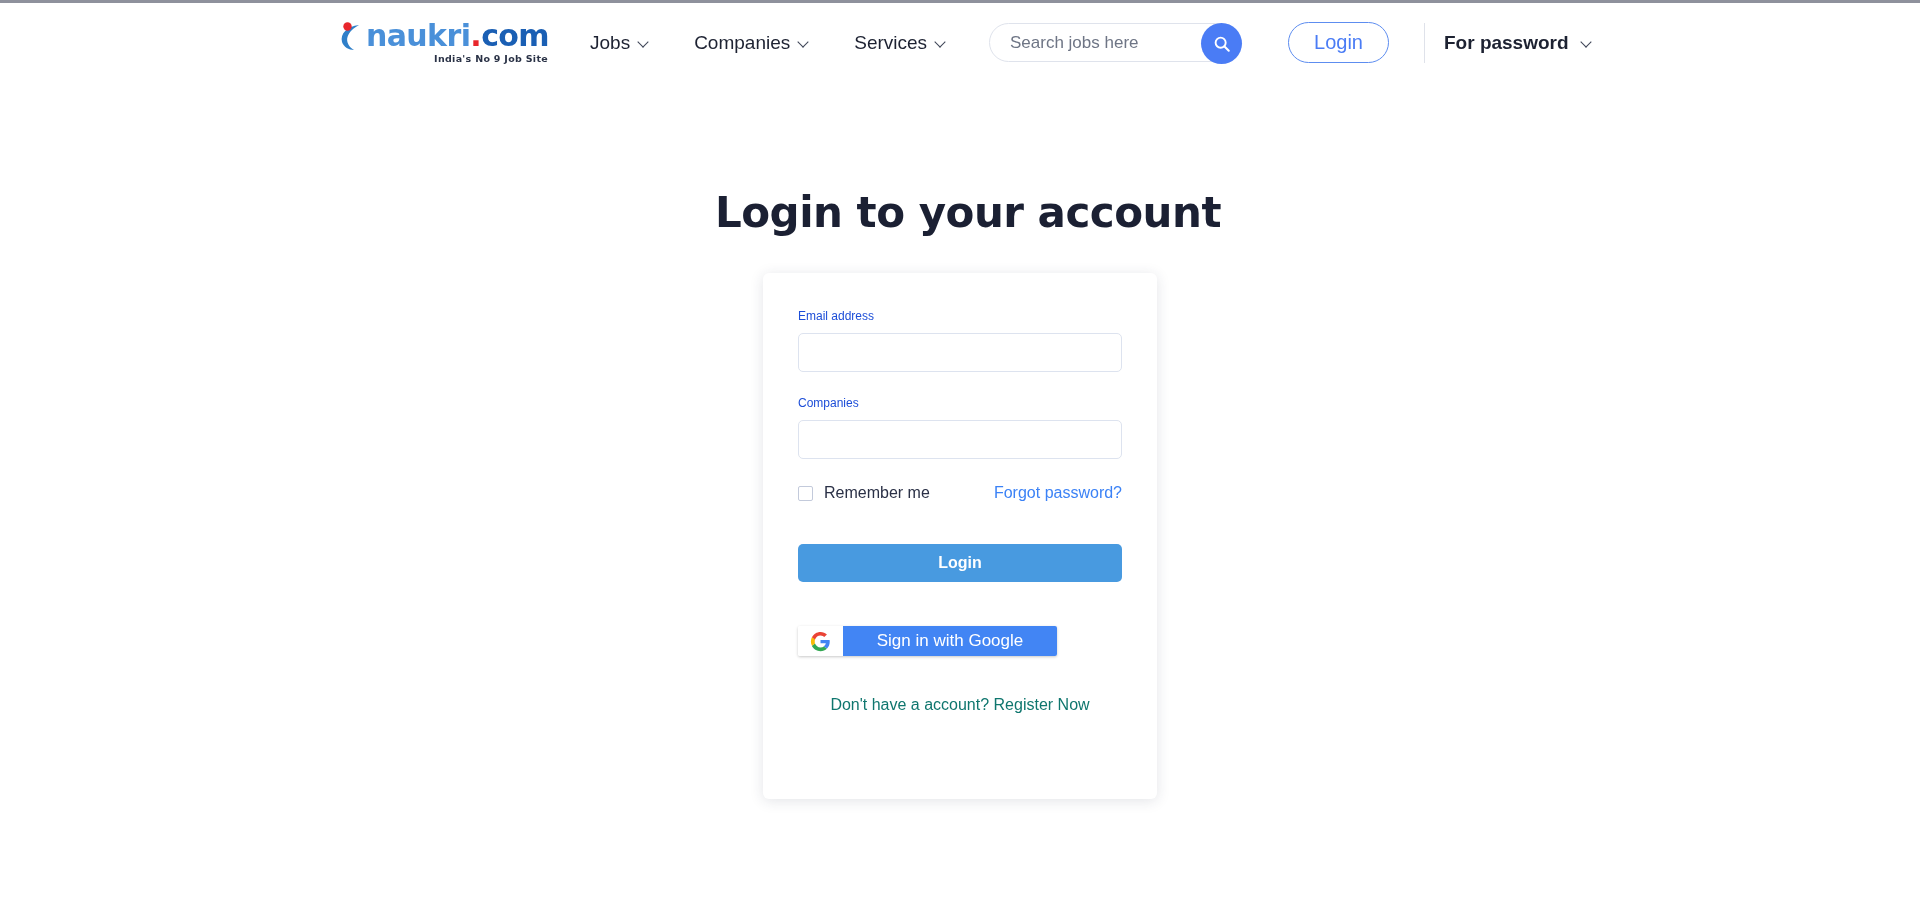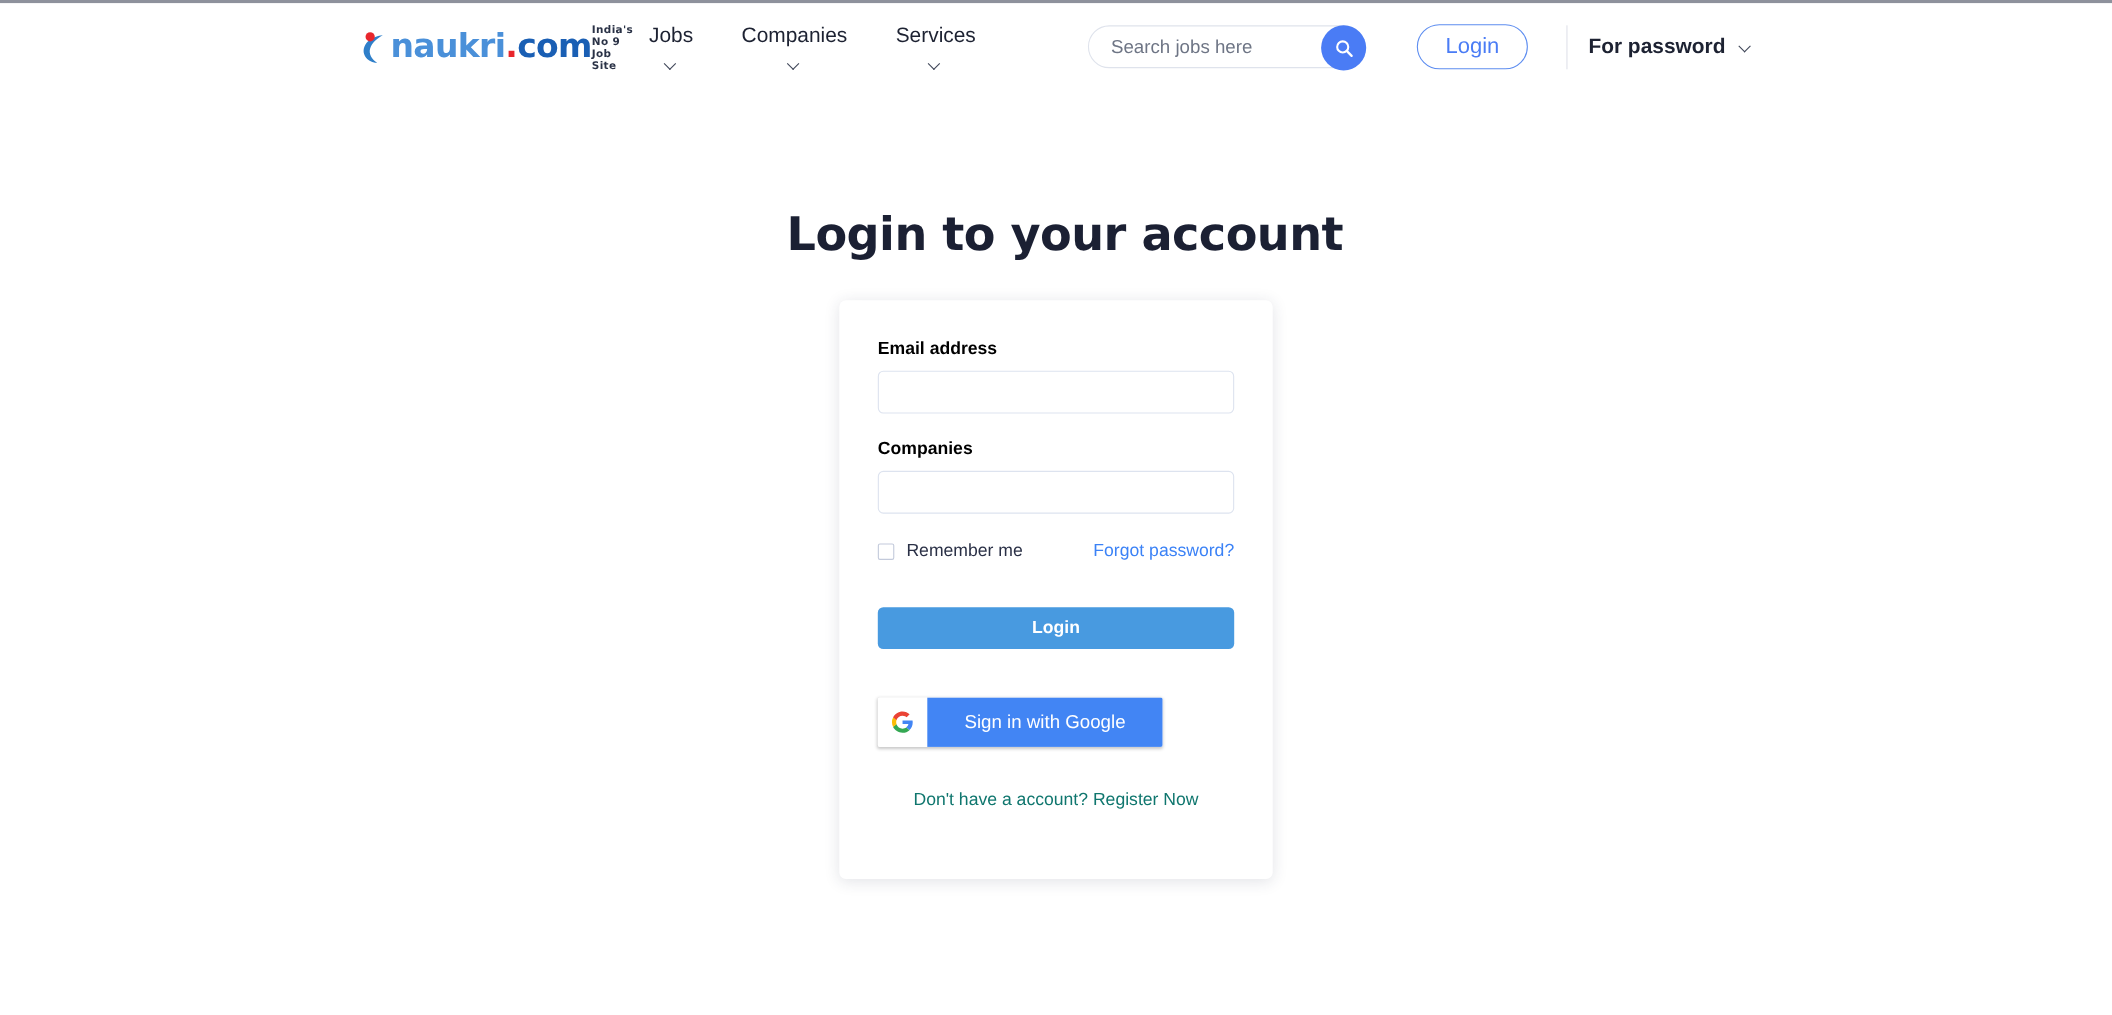--- a/index.html
+++ b/index.html
@@ -29,27 +29,27 @@
     height: 79px;
     width: 100%;
     background: #ffffff;
     display: flex;
     align-items: center;
     position: relative;
   }
 
   .logo-wrap {
     position: absolute;
-    left: 328px;
+    left: 344px;
     top: 17px;
     width: 205px;
     height: 46px;
     display: flex;
-    flex-direction: row;
-    align-items: center;
+    flex-direction: column;
+    align-items: flex-end;
     cursor: pointer;
   }
   .logo-row {
     display: flex;
     align-items: center;
     height: 32px;
   }
   .logo-mark {
     width: 26px;
     height: 30px;
@@ -88,21 +88,20 @@
     gap: 44px;
   }
   .nav-item {
     display: flex;
     align-items: center;
     gap: 9px;
     font-size: 19px;
     color: #1d2232;
     cursor: pointer;
     white-space: nowrap;
-    flex-direction: column;
   }
   .chev {
     display: inline-block;
     width: 11px;
     height: 11px;
     position: relative;
   }
   .chev::after {
     content: "";
     position: absolute;
@@ -212,23 +211,23 @@
     top: 273px;
     width: 394px;
     height: 526px;
     background: #ffffff;
     border-radius: 6px;
     box-shadow: 0 2px 14px rgba(35, 45, 80, 0.13);
     padding: 36px 35px 0 35px;
   }
 
   .field-label {
-    font-size: 16px;
-    font-weight: bold;
-    color: #000000;
+    font-size: 12px;
+    font-weight: normal;
+    color: #1d4ed8;
     margin-bottom: 10px;
   }
   .field-input {
     width: 100%;
     height: 39px;
     border: 1px solid #dde3ef;
     border-radius: 5px;
     background: #fff;
     outline: none;
     font-family: "Liberation Sans", sans-serif;
@@ -283,21 +282,21 @@
     color: #ffffff;
     font-family: "Liberation Sans", sans-serif;
     font-size: 16px;
     font-weight: bold;
     cursor: pointer;
   }
 
   .google-btn {
     margin-top: 44px;
     width: 259px;
-    height: 45px;
+    height: 30px;
     display: flex;
     align-items: stretch;
     border: none;
     padding: 0;
     background: transparent;
     cursor: pointer;
     box-shadow: 0 1px 3px rgba(0,0,0,0.22);
     border-radius: 2px;
     overflow: hidden;
   }

